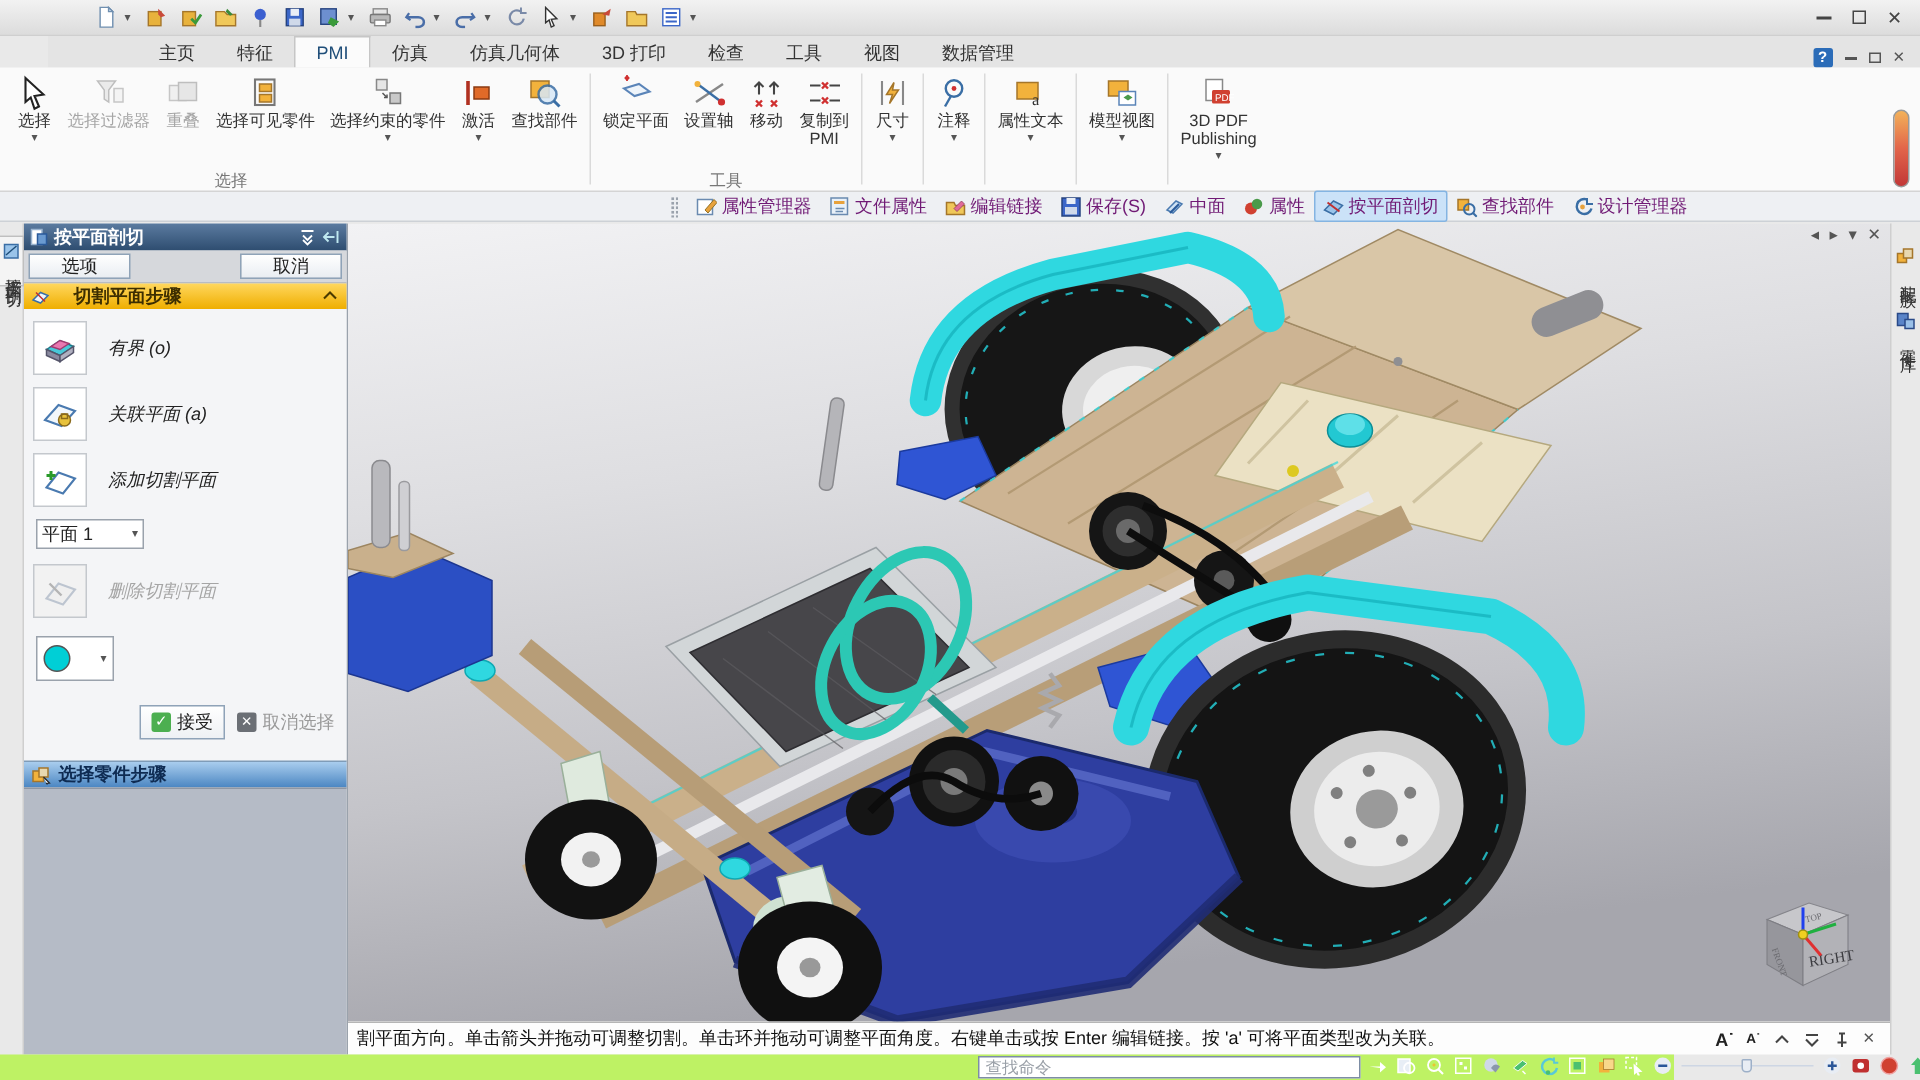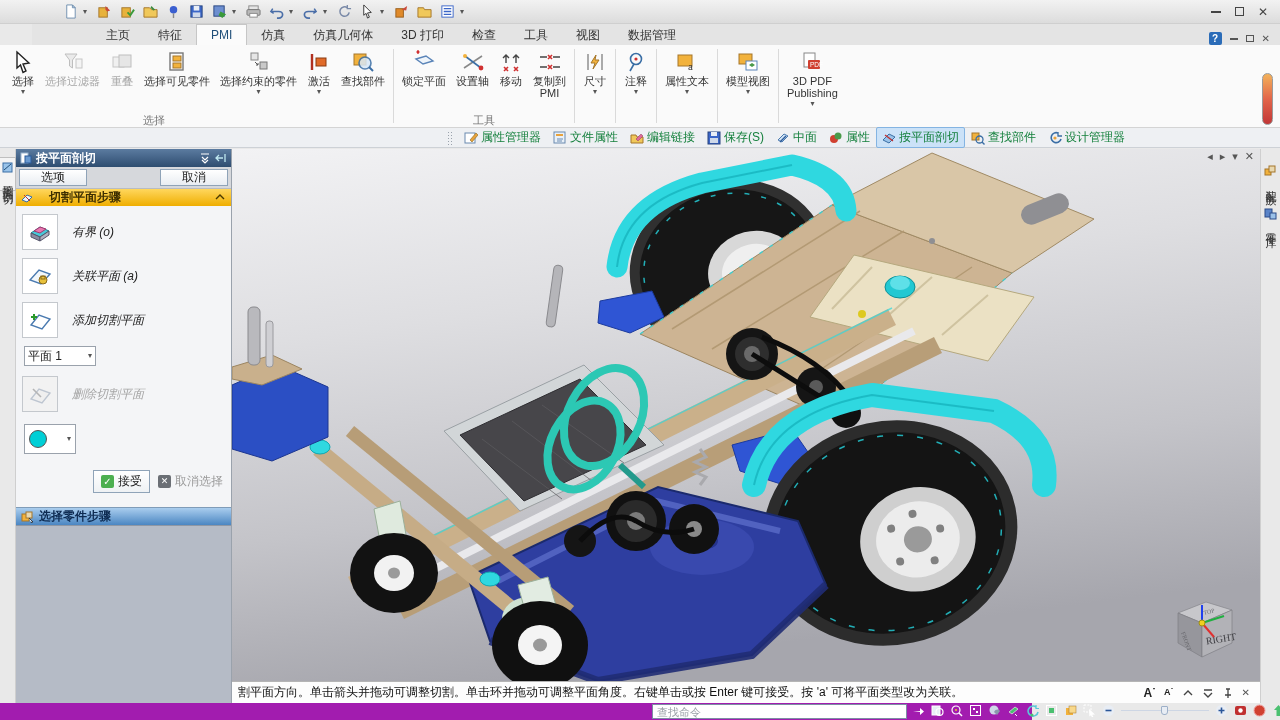--- a/index.html
+++ b/index.html
@@ -40,21 +40,21 @@
   .rlabel { font-size:11px; color:#333; text-align:center; line-height:12px; white-space:pre-line; }
   .rbtn.disabled .rlabel { color:#a6a6a6; }
   .rbtn.disabled svg { opacity:.45; filter:grayscale(1); }
   .rcaret { font-size:8px; color:#555; height:10px; line-height:10px; }
   .rsep { width:1px; background:#dadada; margin:4px 3px; }
   .ribbon-capsule { position:absolute; right:7px; top:28px; width:11px; height:52px; border:1px solid #9a9a9a; border-radius:6px; background:linear-gradient(#f3b25a,#e2654a,#c23737); }
 
   
   .toolbar { position:absolute; top:128px; left:0; right:0; height:20px; background:#eef0f3; border-bottom:1px solid #cdd1d6; display:flex; align-items:center; }
   .tgrip { width:5px; height:14px; margin-left:447px; margin-right:6px; background-image:radial-gradient(#9aa2ac 1px, transparent 1px); background-size:3px 3px; }
-  .titem { display:flex; align-items:center; gap:3px; padding:1px 5px; font-size:12px; color:#15803d; border:1px solid transparent; border-radius:2px; }
+  .titem { display:flex; align-items:center; gap:3px; padding:1px 5px; font-size:12px; color:#701a75; border:1px solid transparent; border-radius:2px; }
   .titem svg { width:14px; height:14px; }
   .titem.active { background:#cbe2f8; border-color:#84b4e2; }
 
   
   .main { position:absolute; top:149px; left:0; width:1280px; height:554px; display:flex; }
   .leftstrip { width:16px; background:#e9e9e9; border-right:1px solid #cfcfcf; }
   .vtab { margin-top:8px; width:16px; padding:4px 0; background:#f4f4f4; border:1px solid #bfbfbf; border-left:none; display:flex; flex-direction:column; align-items:center; gap:3px; }
   .vtab svg { width:11px; height:11px; }
   .vtext { writing-mode:vertical-rl; font-size:11px; color:#333; letter-spacing:2px; }
 
@@ -100,21 +100,21 @@
   .statusicons svg { width:12px; height:12px; }
   .si-a { font-weight:bold; font-size:12px; color:#222; line-height:1; }
   .si-a.small { font-size:9px; }
 
   
   .rightstrip { width:20px; background:#e9e9e9; border-left:1px solid #cfcfcf; display:flex; flex-direction:column; align-items:center; }
   .rvtab { margin-top:10px; display:flex; flex-direction:column; align-items:center; gap:4px; padding:5px 0; width:20px; }
   .rvtab svg { width:13px; height:13px; }
 
   
-  .bottombar { position:absolute; left:0; bottom:0; width:1032px; height:17px; background:#a21caf; display:flex; align-items:center; }
+  .bottombar { position:absolute; left:0; bottom:0; width:1116px; height:17px; background:#bef264; display:flex; align-items:center; }
   .cmd-input { position:absolute; left:652px; top:1px; width:255px; height:15px; border:1px solid #7d8da5; font-size:11px; padding:0 4px; background:#fff; color:#333; }
   .cmd-input::placeholder { color:#9aa0a8; }
   .bicons { position:absolute; left:912px; top:1px; display:flex; align-items:center; gap:6px; }
   .bicons svg { width:13px; height:13px; }
   .zoomslider { display:flex; align-items:center; gap:0; }
   .ztrack { width:88px; height:1px; background:#cdd6e4; position:relative; }
   .zhandle { position:absolute; left:40px; top:-4px; width:7px; height:9px; background:#e8edf4; border:1px solid #9db0c8; border-radius:1px 1px 3px 3px; }
 </style>
 </head>
 <body>
@@ -790,21 +790,21 @@
           <text x="15" y="40" font-size="6" fill="#6b6b70" transform="rotate(70 18 38)" font-family="'Liberation Serif',serif">FRONT</text>
           <text x="40" y="46" font-size="10" fill="#3c3c40" transform="rotate(-9 50 44)" font-family="'Liberation Serif',serif">RIGHT</text>
           <path d="M36,26 L36,8" stroke="#2040ee" stroke-width="2"></path>
           <path d="M36,26 L58,19" stroke="#20b040" stroke-width="2"></path>
           <path d="M36,26 L48,40" stroke="#e03030" stroke-width="2"></path>
           <circle cx="36" cy="26" r="3" fill="#f0d020" stroke="#a09010"></circle>
         </svg>
       </div>
 
       <div class="statusbar">
-        <span class="statusmsg">割平面方向。单击箭头并拖动可调整切割。单击环并拖动可调整平面角度。右键单击或按 Enter 键可接受。按 'a' 可将平面类型改为关联。</span>
+        <span class="statusmsg">割平面方向。单击箭头并拖动可调整切割。单击环并拖动可调整平面角度。右键单击或按 Enter 编辑链接。按 'a' 可将平面类型改为关联。</span>
         <span class="statusicons">
           <span class="si-a">A˙</span>
           <span class="si-a small">A˙</span>
           <svg viewBox="0 0 12 12">
               <path d="M2 8l4-4 4 4" fill="none" stroke="#444" stroke-width="1.4"></path>
             </svg>
           <svg viewBox="0 0 12 12">
               <path d="M2 3h8M2 6l4 4 4-4" fill="none" stroke="#444" stroke-width="1.4"></path>
             </svg>
           <svg viewBox="0 0 12 12">

